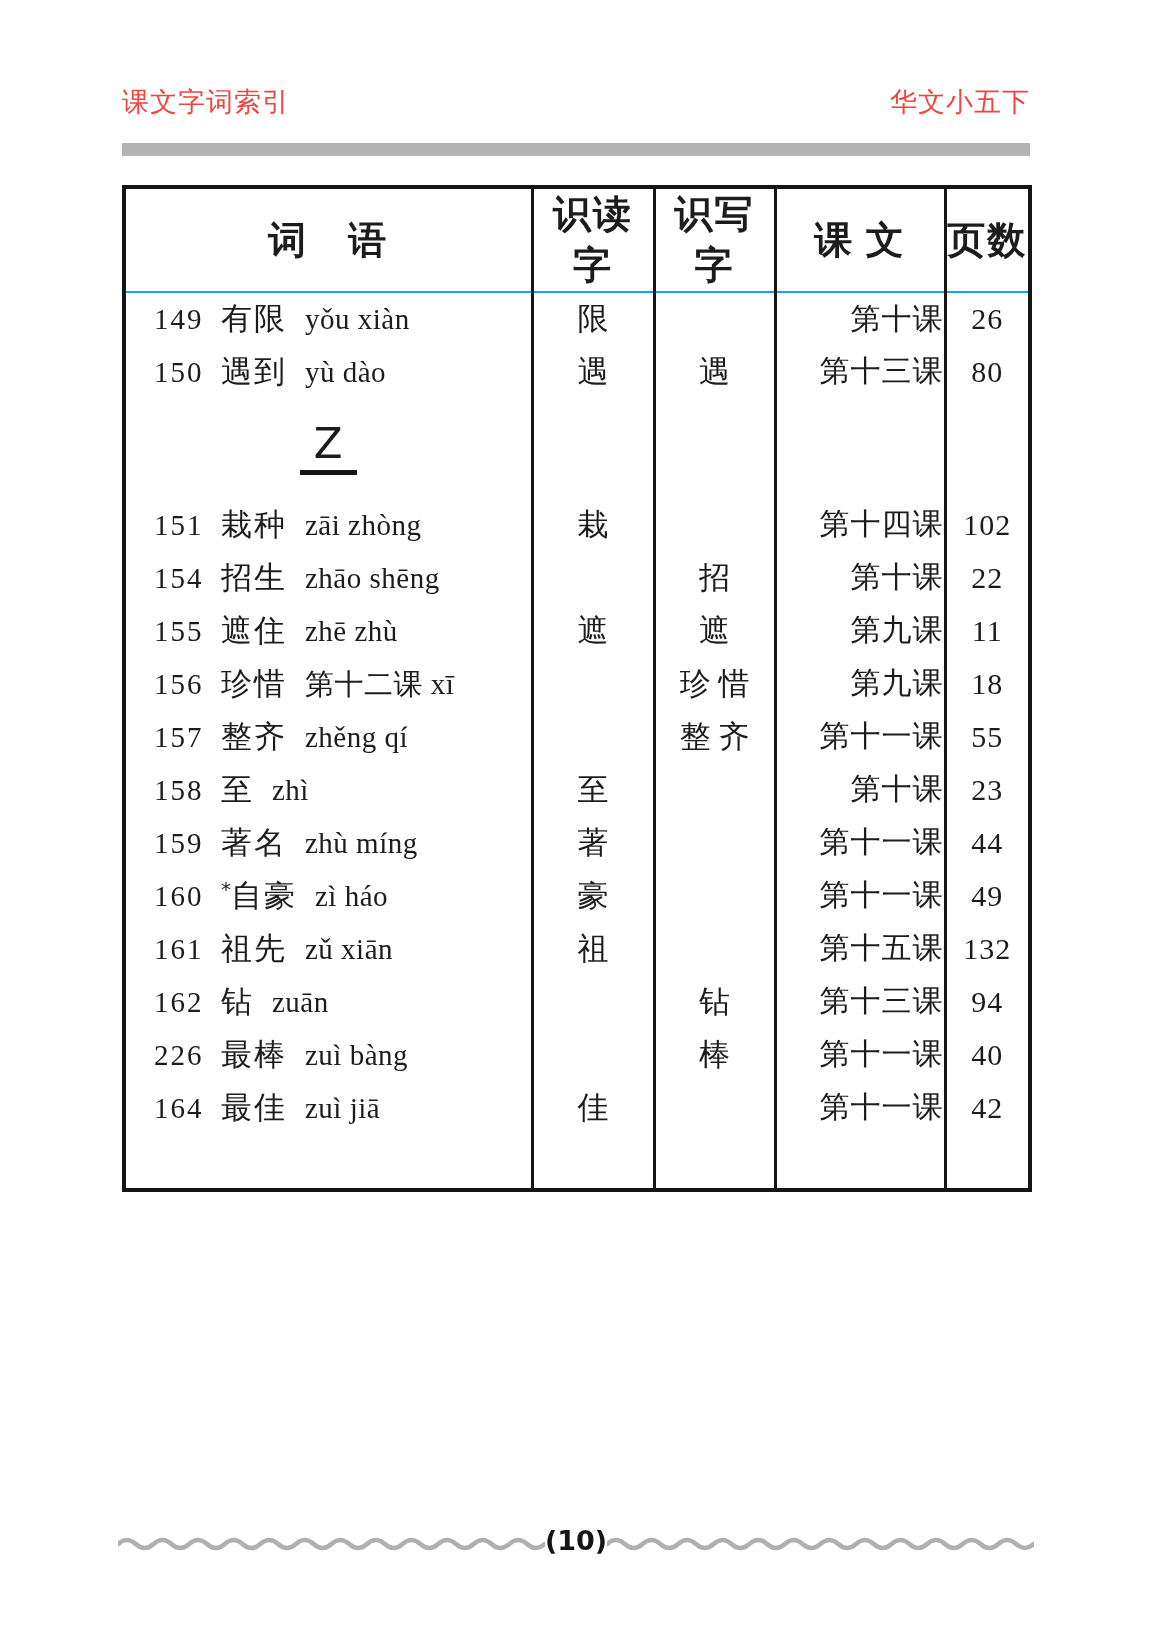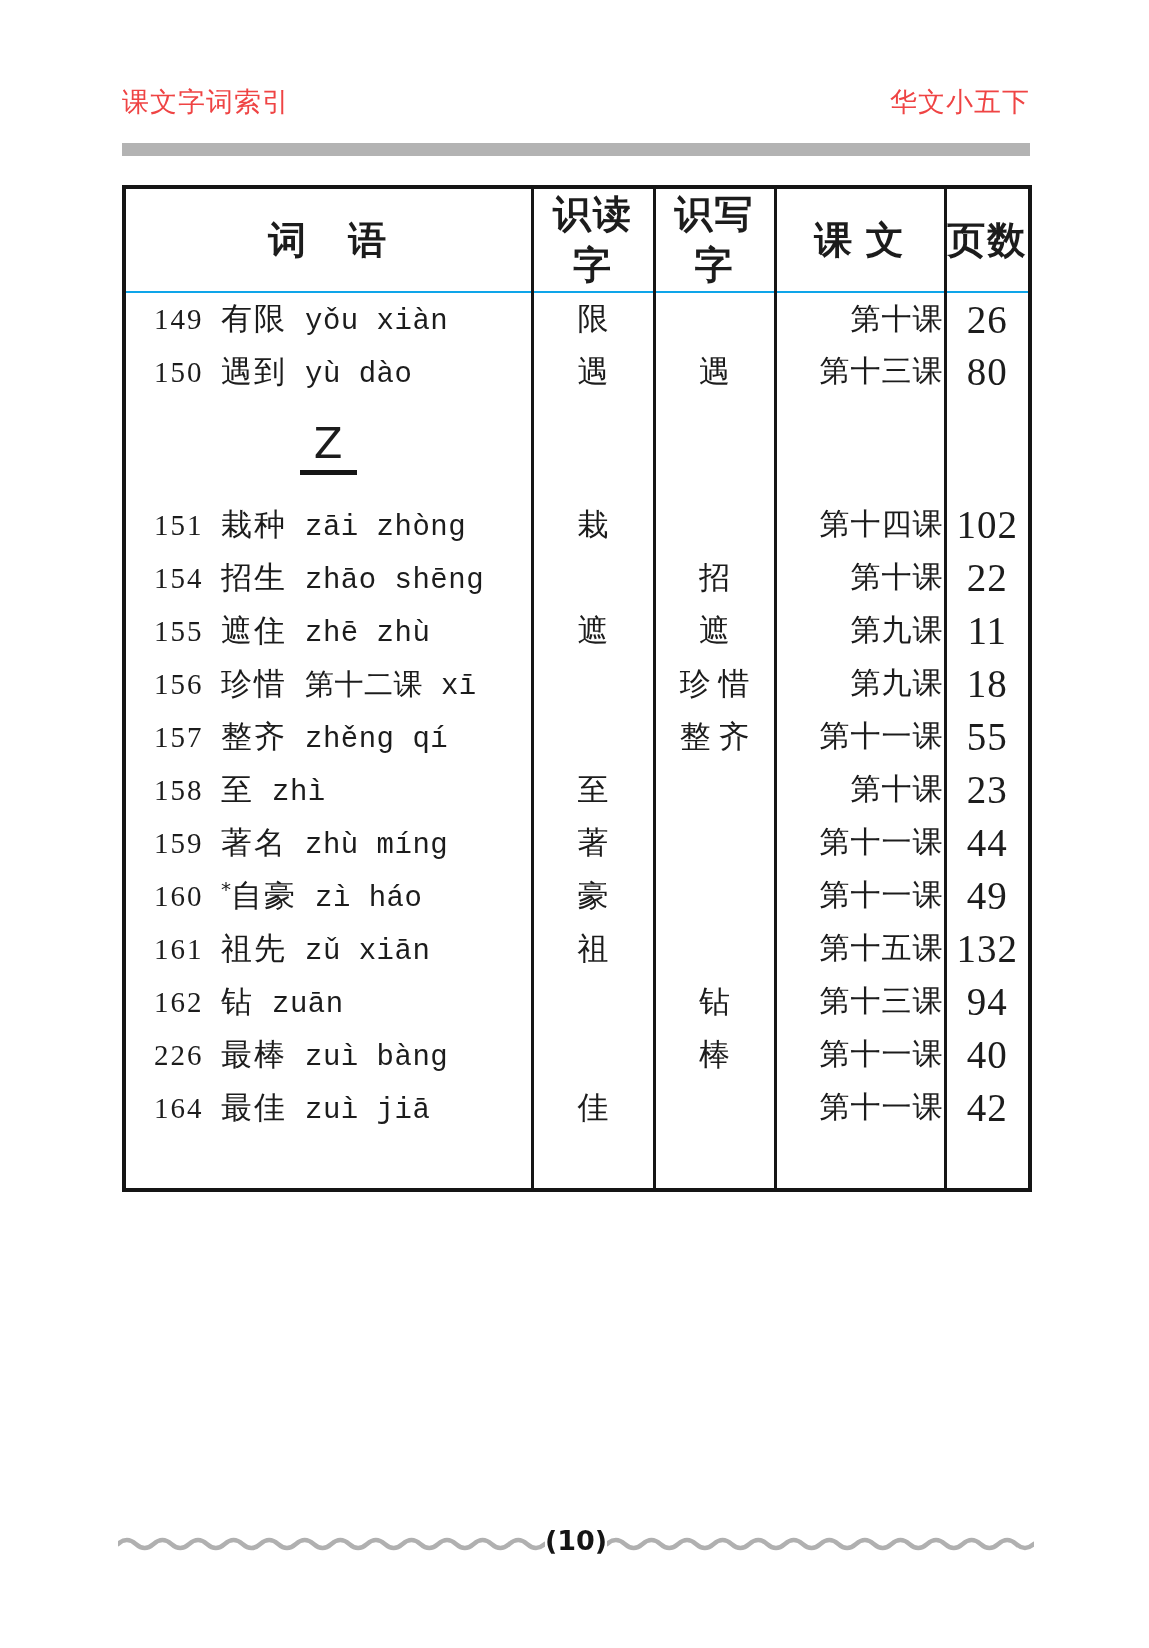--- a/index.html
+++ b/index.html
@@ -84,38 +84,38 @@
     align-self: flex-start;
     line-height: 1;
     transform: translateY(4px);
   }
   .entry-word {
     font-size: 31px;
     margin-right: 18px;
     letter-spacing: 2px;
   }
   .py {
-    font-family: Liberation Mono, monospace;
+    font-family: Liberation Serif, serif;
     font-size: 29px;
     font-weight: 500;
     letter-spacing: 0.5px;
   }
   td.c-char {
     text-align: center;
     font-size: 31px;
   }
   td.c-lesson {
     text-align: right;
     font-size: 30px;
     letter-spacing: 1px;
   }
   td.c-page {
     text-align: center;
     font-family: "Liberation Serif", "DejaVu Serif", serif;
-    font-size: 39px;
+    font-size: 30px;
     letter-spacing: 1px;
   }
   .section-cell { text-align: center; }
   .section-letter {
     display: inline-block;
     font-family: "DejaVu Sans", "Liberation Sans", sans-serif;
     font-size: 42px;
     line-height: 1.1;
     border-bottom: 5px solid #151515;
     padding: 0 14px 2px 14px;

